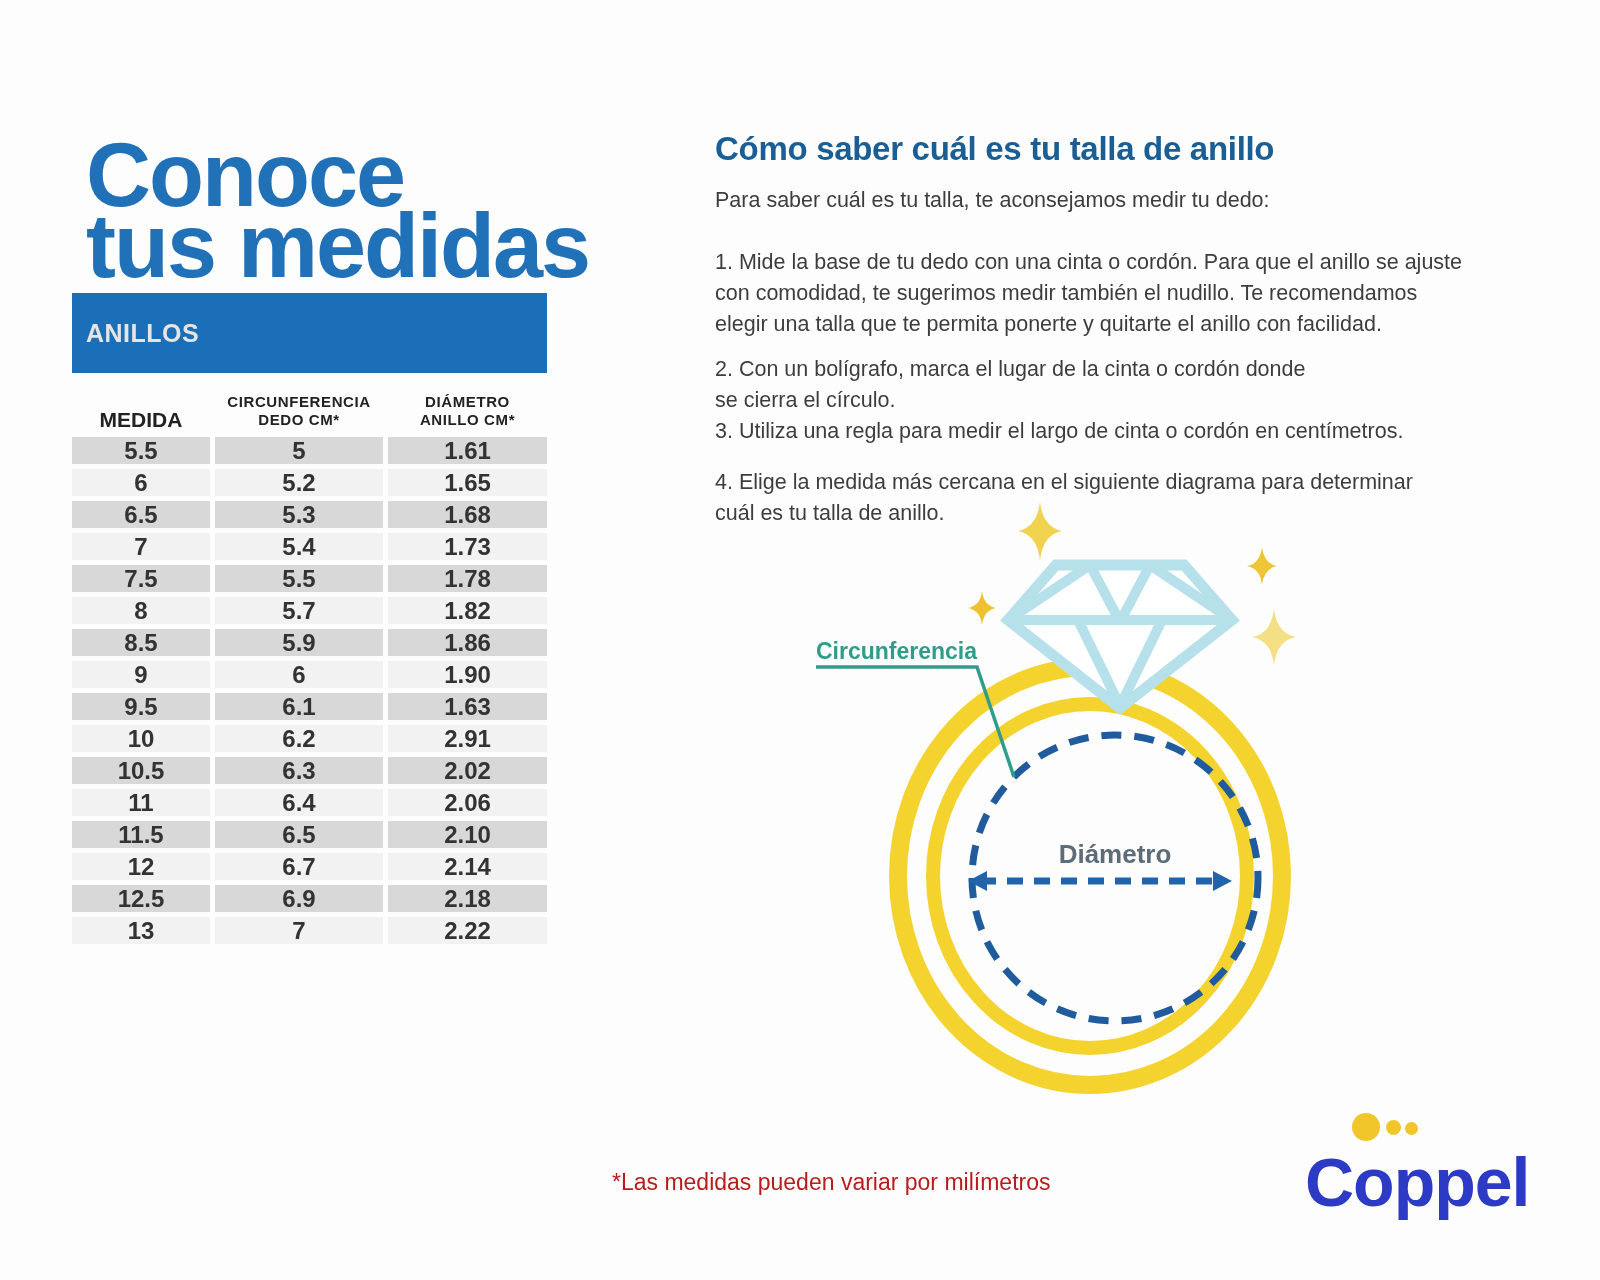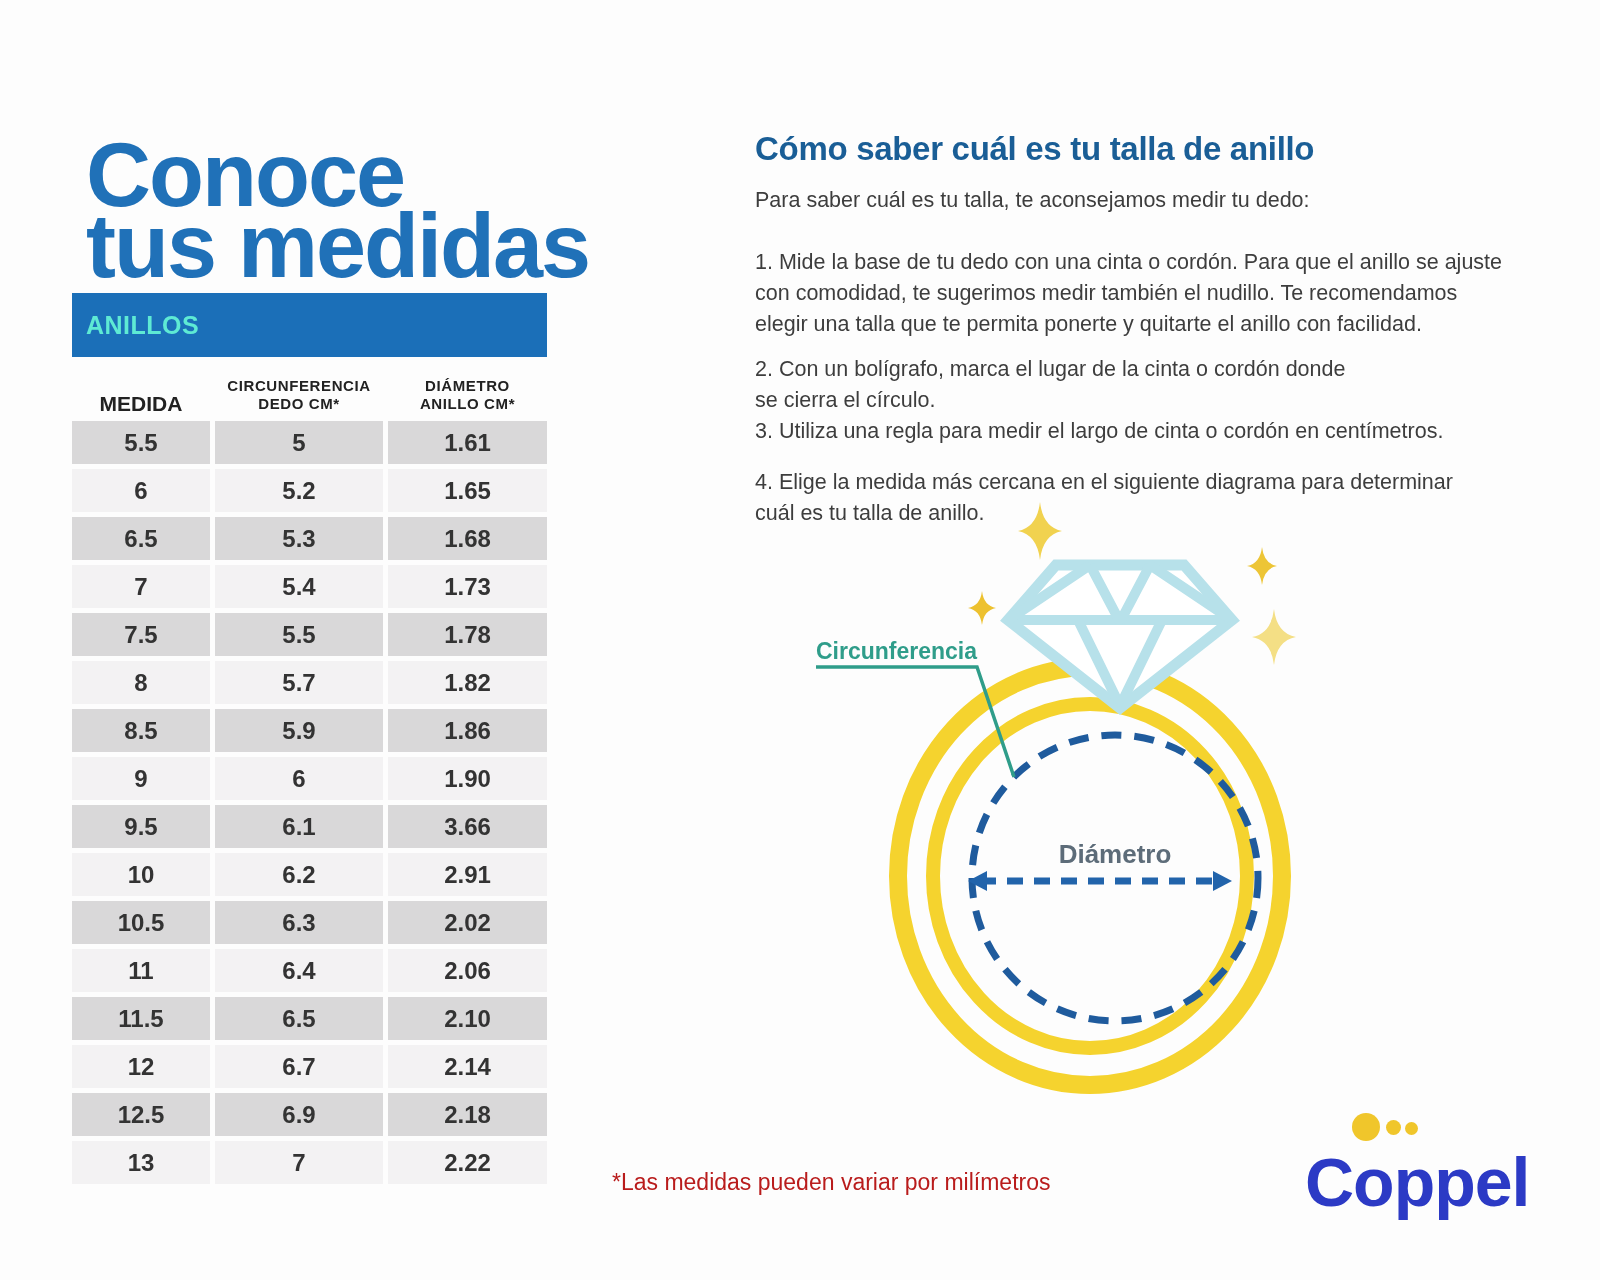--- a/index.html
+++ b/index.html
@@ -5,36 +5,36 @@
   html,body{margin:0;padding:0;width:1600px;height:1280px;background:#ffffff;overflow:hidden;
     font-family:"Liberation Sans","DejaVu Sans",sans-serif;}
   .canvas{position:relative;width:1600px;height:1280px;background:#fdfdfd;padding-left:32px;}
 
   
   .main-title{position:absolute;left:86px;top:80px;color:#2071b8;font-weight:bold;
     font-size:90px;line-height:71px;letter-spacing:-2px;}
 
   
   .size-table{position:absolute;left:72px;top:293px;width:475px;}
-  .table-banner{height:64px;background:#1b6fb8;display:flex;align-items:center;
-    color:#5eead4;font-weight:bold;font-size:25px;letter-spacing:.5px;padding-left:14px;
+  .table-banner{height:80px;background:#1b6fb8;display:flex;align-items:center;
+    color:#e5e5e5;font-weight:bold;font-size:25px;letter-spacing:.5px;padding-left:14px;
     box-sizing:border-box;}
   .table-cols{display:grid;grid-template-columns:138px 168px 159px;column-gap:5px;
     align-items:end;height:50px;margin-top:8px;}
   .col-head{text-align:center;font-weight:bold;font-size:15px;line-height:18px;
     white-space:pre-line;color:#222;letter-spacing:.6px;padding-bottom:2px;}
   .col-head.first{font-size:21px;letter-spacing:0;}
   .table-rows{display:grid;grid-template-columns:138px 168px 159px;gap:5px;margin-top:6px;}
-  .cell{height:43px;display:flex;align-items:center;justify-content:center;
+  .cell{height:27px;display:flex;align-items:center;justify-content:center;
     font-size:24px;font-weight:bold;color:#333;}
   .cell.dark{background:#d9d8d9;}
   .cell.light{background:#f3f2f3;}
 
   
-  .right-col{position:absolute;left:715px;top:130px;width:815px;color:#3d3d3d;margin-left:40px;}
+  .right-col{position:absolute;left:715px;top:130px;width:815px;color:#3d3d3d;}
   .right-col h2{margin:0;font-size:33px;line-height:38px;color:#1a5e96;
     letter-spacing:-.3px;font-weight:bold;}
   .intro{margin:17px 0 0;font-size:21.5px;line-height:31px;}
   .step{font-size:21.5px;line-height:31px;white-space:pre-line;margin:0;}
   .step-0{margin-top:31px;}
   .step-1{margin-top:14px;}
   .step-2{margin-top:0;}
   .step-3{margin-top:20px;}
 
   
@@ -91,21 +91,21 @@
         <div class="cell light">5.7</div>
         <div class="cell light">1.82</div>
         <div class="cell dark">8.5</div>
         <div class="cell dark">5.9</div>
         <div class="cell dark">1.86</div>
         <div class="cell light">9</div>
         <div class="cell light">6</div>
         <div class="cell light">1.90</div>
         <div class="cell dark">9.5</div>
         <div class="cell dark">6.1</div>
-        <div class="cell dark">3.66</div>
+        <div class="cell dark">1.63</div>
         <div class="cell light">10</div>
         <div class="cell light">6.2</div>
         <div class="cell light">2.91</div>
         <div class="cell dark">10.5</div>
         <div class="cell dark">6.3</div>
         <div class="cell dark">2.02</div>
         <div class="cell light">11</div>
         <div class="cell light">6.4</div>
         <div class="cell light">2.06</div>
         <div class="cell dark">11.5</div>

